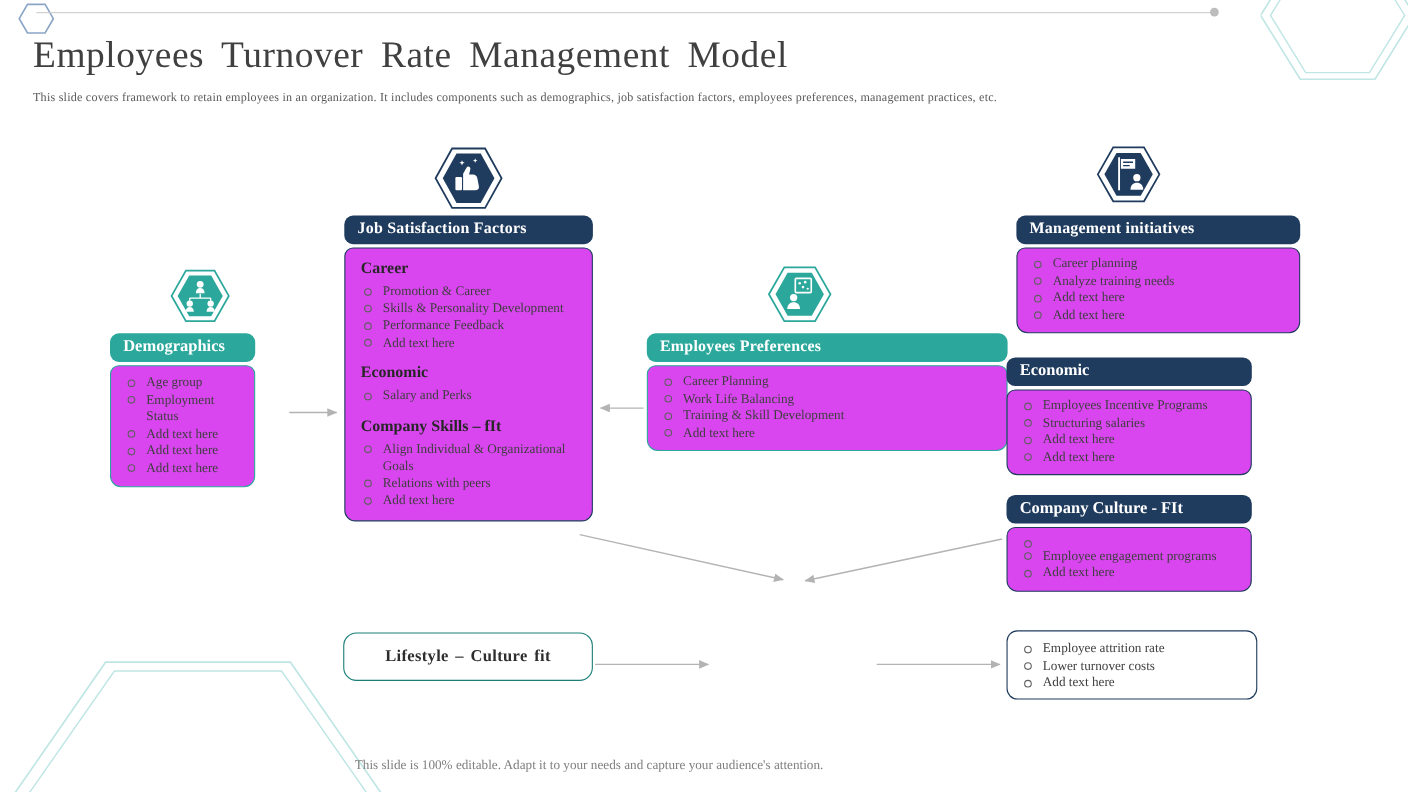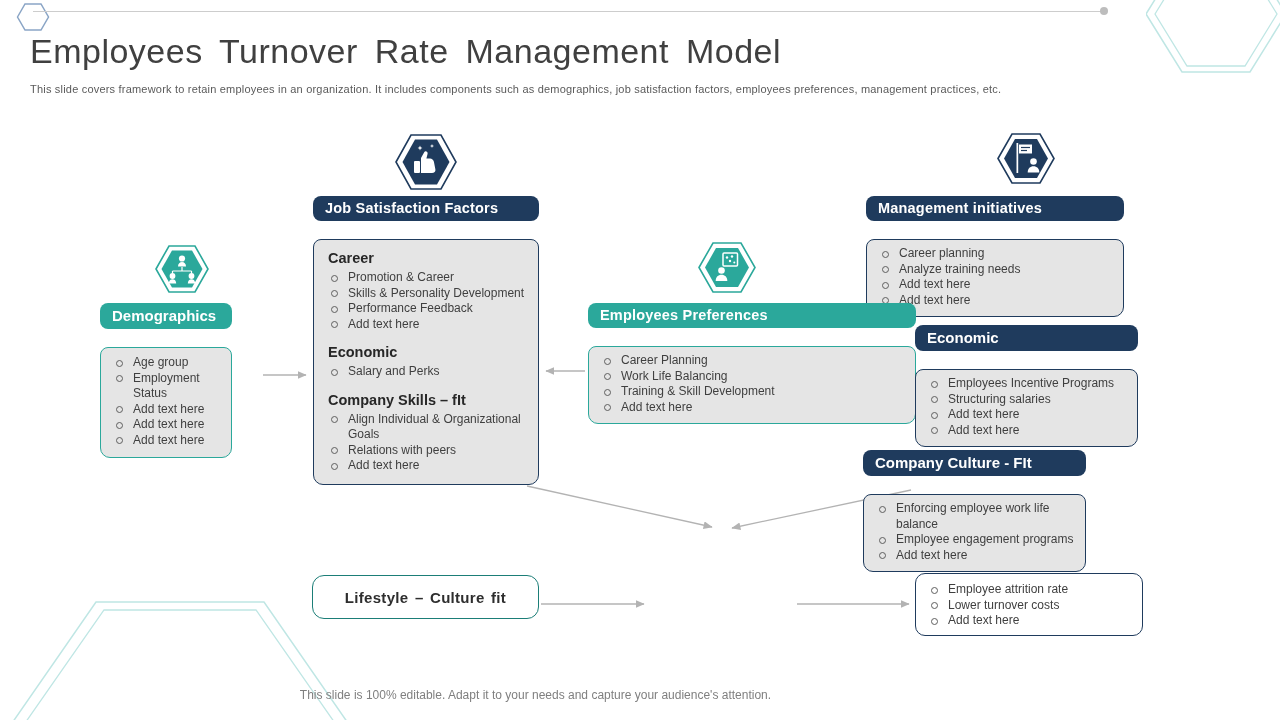--- a/index.html
+++ b/index.html
@@ -1,38 +1,38 @@
 <!DOCTYPE html>
 <html><head>
 <meta charset="utf-8">
 <style>
   html,body{margin:0;padding:0;background:#e9e9e9;}
   .slide{
     position:relative;width:1280px;height:720px;background:#ffffff;overflow:hidden;
-    font-family:Liberation Sans, sans-serif;color:#3f3f3f;
+    font-family:Liberation Serif, serif;color:#3f3f3f;
   }
   
   .top-rule{position:absolute;left:33px;top:11px;width:1068px;height:1px;background:#cdcdcd;}
   .top-dot{position:absolute;left:1100px;top:7px;width:8px;height:8px;border-radius:50%;background:#bdbdbd;}
   .deco{position:absolute;pointer-events:none;}
   
   .title{position:absolute;left:30px;top:32px;font-size:34px;font-weight:400;color:#404040;
          letter-spacing:.5px;word-spacing:7px;white-space:nowrap;}
   .subtitle{position:absolute;left:30px;top:83px;font-size:11px;color:#5a5a5a;letter-spacing:.2px;}
   .footer{position:absolute;left:0;top:688px;width:1071px;text-align:center;font-size:12px;color:#7f7f7f;}
   
   .card{position:absolute;}
   .teal-card{--c:#2BA89B;}
   .navy-card{--c:#1F3B5D;}
   .card-header{background:var(--c);border-radius:8px;color:#fff;font-weight:700;
                padding:4px 12px 5px 12px;position:relative;z-index:2;}
   .card-header.h15{font-size:15px;}
   .card-header.h14{font-size:14.5px;letter-spacing:.2px;}
-  .card-body{border:1.5px solid var(--c);border-radius:8px 8px 10px 10px;margin-top:18px;
-             padding:7px 8px 9px 10px;background:#e5e5e5;}
+  .card-body{border:1.5px solid var(--c);border-radius:8px 8px 10px 10px;margin-top:3px;
+             padding:7px 8px 9px 10px;background:#d946ef;}
   .plain-box{position:absolute;border:1.4px solid #1F3B5D;border-radius:10px;background:#fff;
              padding:8px 10px;box-sizing:border-box;}
   .lifestyle-box{position:absolute;border:1.6px solid #1b7e77;border-radius:12px;background:#fff;
                  display:flex;align-items:center;justify-content:center;box-sizing:border-box;
                  font-weight:700;font-size:15px;color:#2e2e2e;letter-spacing:.3px;word-spacing:2px;}
   
   .list{list-style:none;margin:0;padding:0;}
   .list li{display:flex;font-size:12px;line-height:15.5px;color:#3f3f3f;}
   .bullet{flex:none;width:5px;height:5px;border:1px solid #5f5f5f;border-radius:50%;
           margin:4.5px 10px 0 5px;}
@@ -241,21 +241,21 @@
             <span>Training &amp; Skill Development</span>
           </li>
         <li>
             <span class="bullet"></span>
             <span>Add text here</span>
           </li>
       </ul>
     </div>
   </div>
 
-  <div class="card navy-card" style="left:866px;top:196px;width:258px">
+  <div class="card navy-card" style="left:924px;top:196px;width:258px">
     <div class="card-header h14">Management initiatives</div>
     <div class="card-body" style="padding:6px 6px 8px 10px">
       <ul class="list">
         <li>
             <span class="bullet"></span>
             <span>Career planning</span>
           </li>
         <li>
             <span class="bullet"></span>
             <span>Analyze training needs</span>
@@ -289,27 +289,26 @@
             <span>Add text here</span>
           </li>
         <li>
             <span class="bullet"></span>
             <span>Add text here</span>
           </li>
       </ul>
     </div>
   </div>
 
-  <div class="card navy-card" style="left:863px;top:450px;width:223px">
+  <div class="card navy-card" style="left:915px;top:450px;width:223px">
     <div class="card-header h15">Company Culture - FIt</div>
     <div class="card-body" style="padding:6px 4px 8px 10px">
       <ul class="list">
         <li>
             <span class="bullet"></span>
-            <span>Enforcing employee work life balance</span>
           </li>
         <li>
             <span class="bullet"></span>
             <span>Employee engagement programs</span>
           </li>
         <li>
             <span class="bullet"></span>
             <span>Add text here</span>
           </li>
       </ul>

